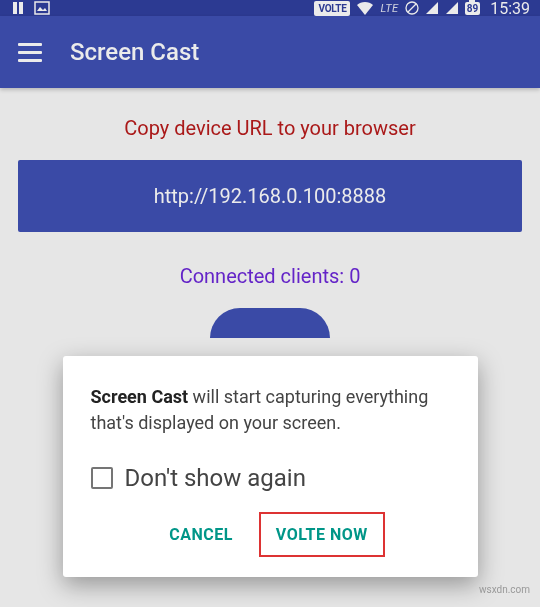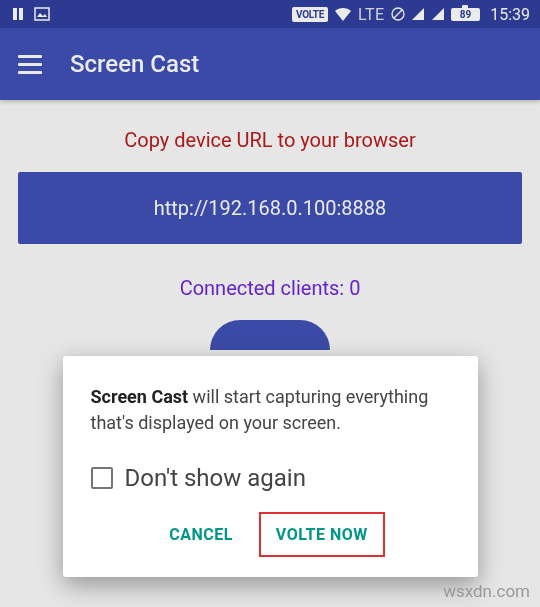--- a/index.html
+++ b/index.html
@@ -5,48 +5,48 @@
     * { margin: 0; padding: 0; box-sizing: border-box; }
     body {
       width: 540px;
       height: 607px;
       font-family: Roboto, -apple-system, sans-serif;
       background: #fafafa;
       position: relative;
       overflow: hidden;
     }
     .statusbar {
-      height: 28px;
+      height: 16px;
       background: #303f9f;
       display: flex;
       align-items: center;
       padding: 0 10px;
       color: #fff;
       font-size: 14px;
       gap: 36px;
     }
     .status-left { display: flex; gap: 8px; align-items: center; }
     .status-right { margin-left: auto; display: flex; gap: 6px; align-items: center; }
     .status-icon svg { display: block; }
     .volte-badge {
       background: #fff;
       color: #303f9f;
       font-size: 10px;
       font-weight: 700;
       padding: 2px 4px;
       border-radius: 2px;
       letter-spacing: -0.3px;
     }
-    .lte-label { font-size: 16px; opacity: 0.85; letter-spacing: 0.5px; }
+    .lte-label { font-size: 11px; opacity: 0.85; letter-spacing: 0.5px; font-style: italic; }
     .batt-badge {
       background: #fff;
       color: #303f9f;
       font-size: 10px;
       font-weight: 700;
-      padding: 1px 9px;
+      padding: 1px 2px;
       border-radius: 2px;
       position: relative;
     }
     .batt-badge::before {
       content: '';
       position: absolute;
       top: -3px;
       left: 50%;
       transform: translateX(-50%);
       width: 6px;
@@ -145,23 +145,23 @@
       font-size: 16px;
       font-weight: 700;
       color: #009688;
       letter-spacing: 0.5px;
       cursor: pointer;
       font-family: inherit;
     }
     .start-wrap { border: 2px solid #d33; padding: 1px; }
     .watermark {
       position: absolute;
-      bottom: 6px;
+      bottom: 12px;
       right: 10px;
-      font-size: 17px;
+      font-size: 10px;
       color: #999;
       z-index: 5;
     }
   </style>
 </head>
 <body>
 
 <div class="statusbar">
   <div class="status-left">
     <span class="status-icon">

